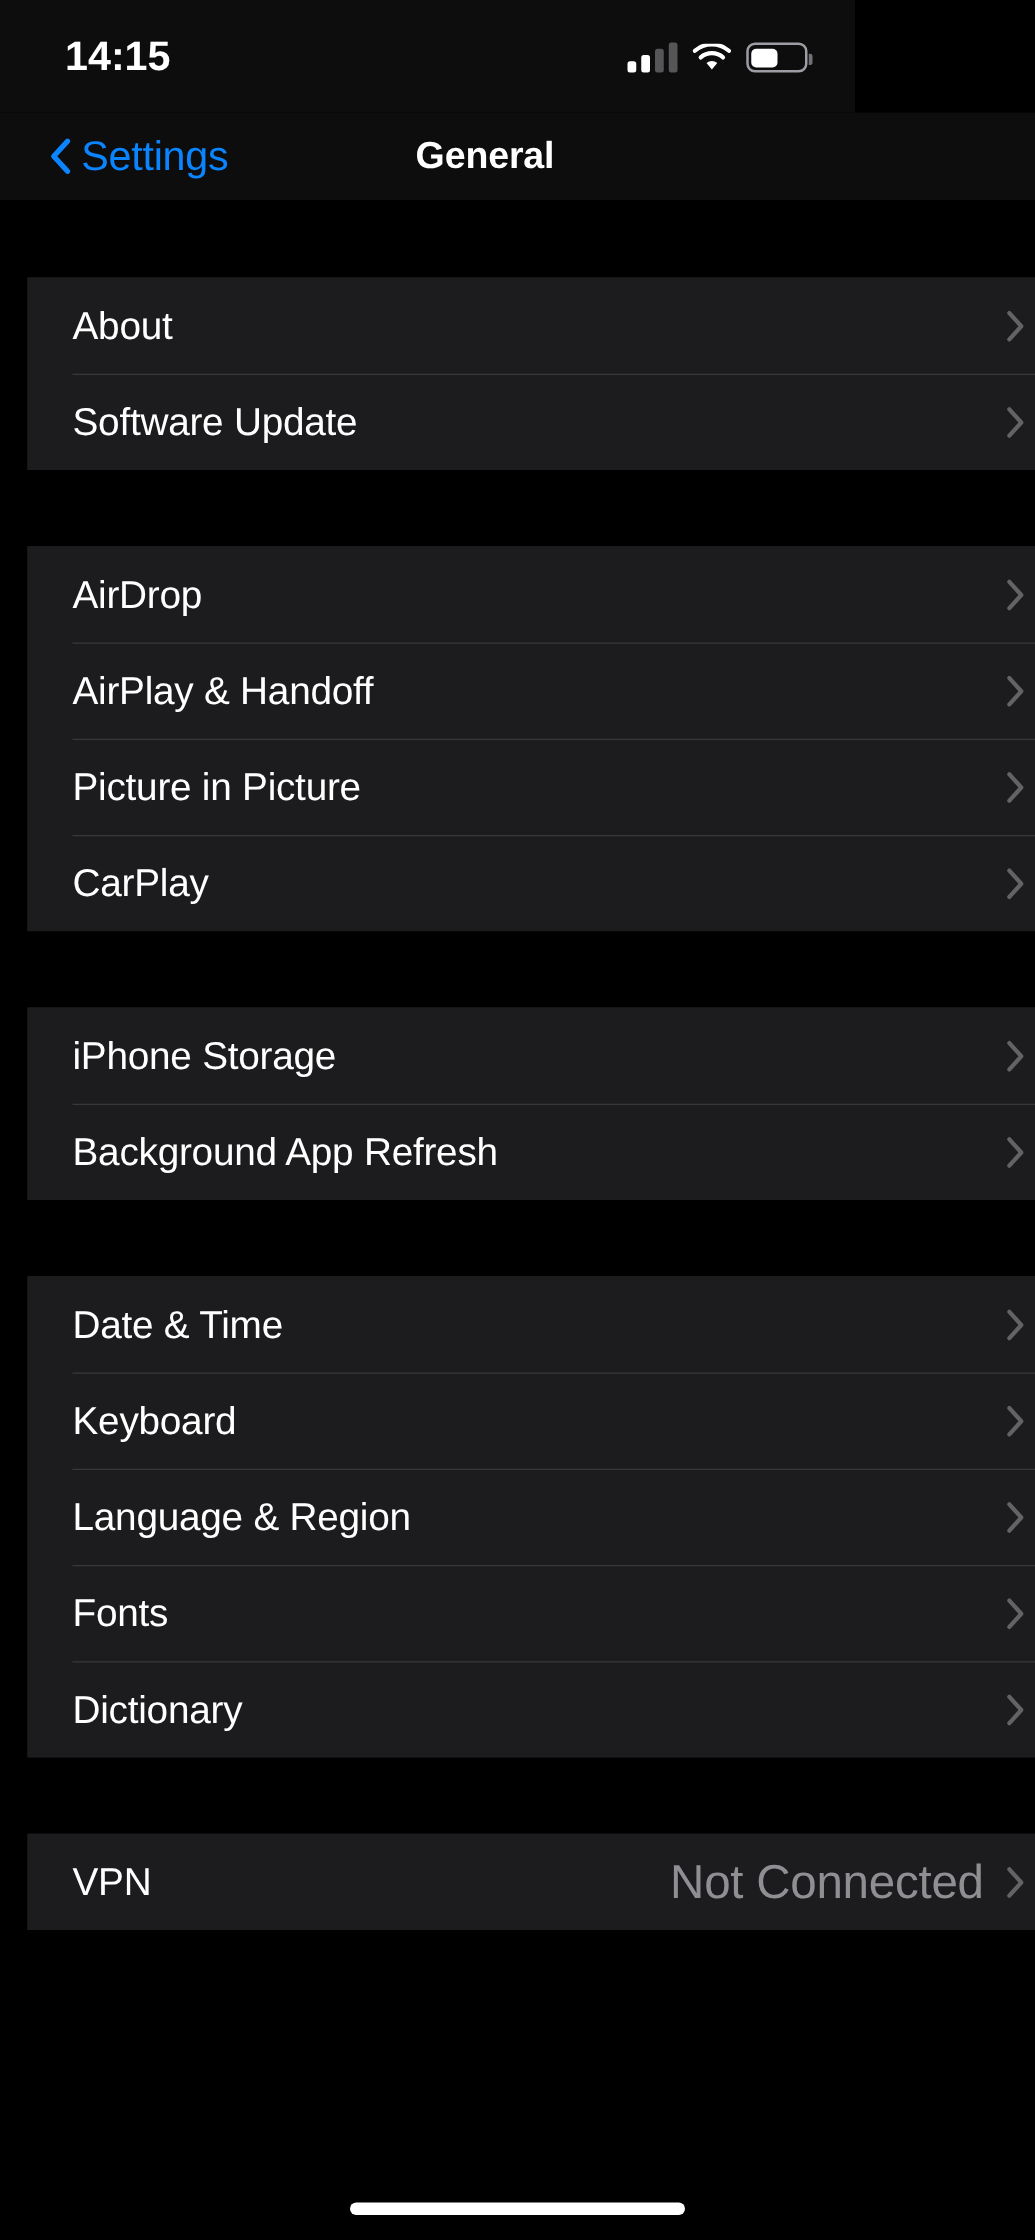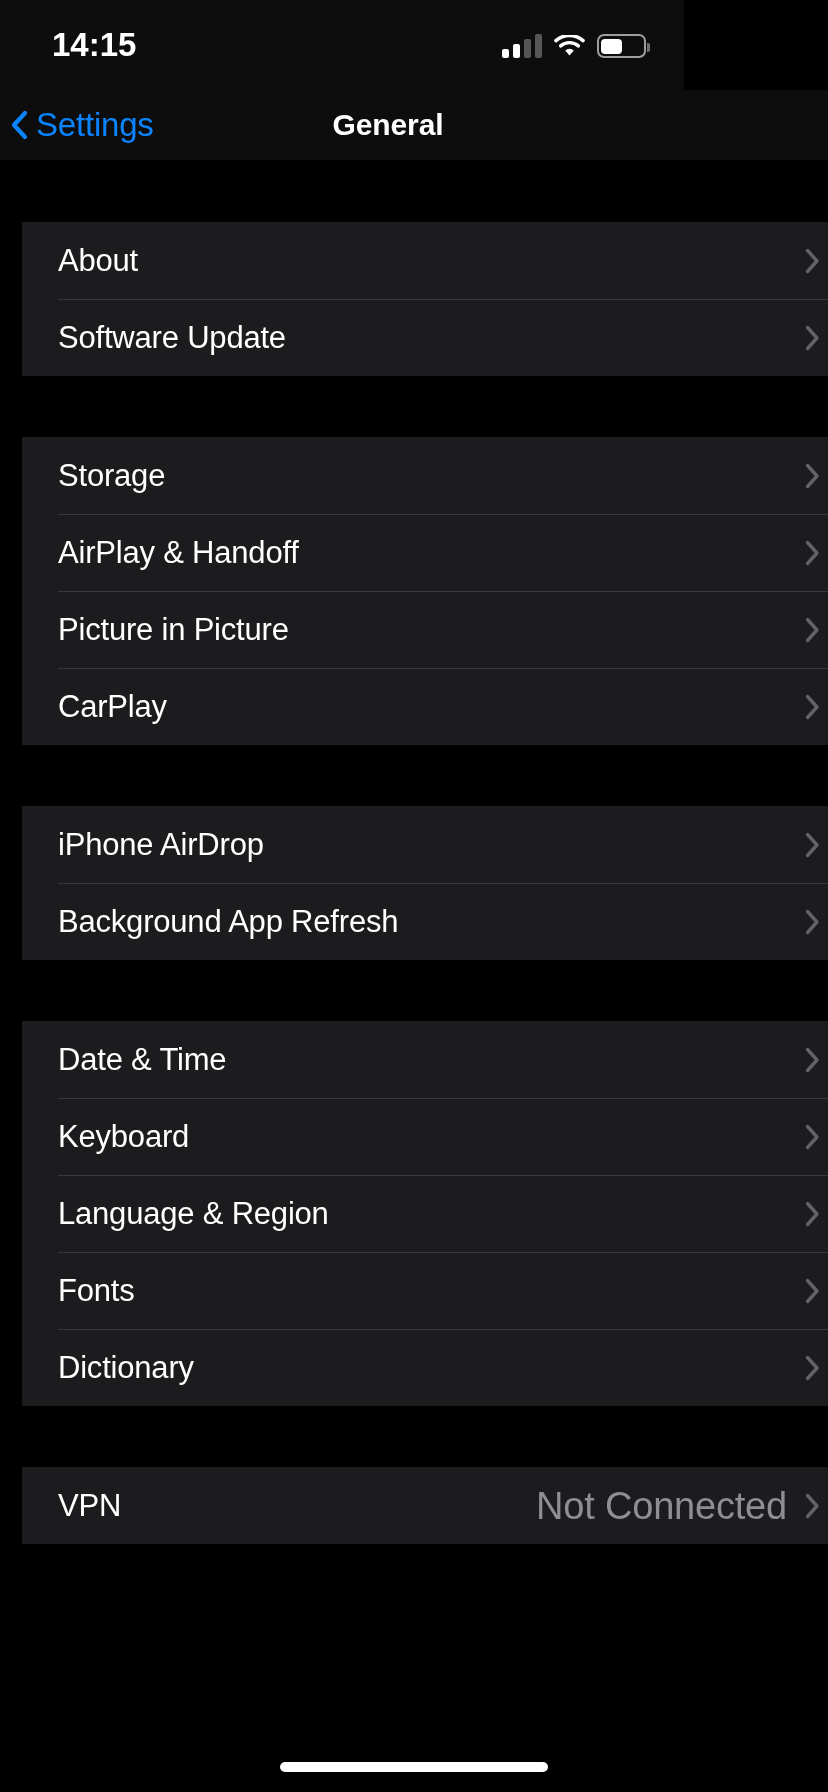--- a/index.html
+++ b/index.html
@@ -54,21 +54,21 @@
     background: #FFFFFF; width: 21px;
   }
 
   
   .nav-bar {
     position:absolute; top:90px; left:0;
     width:828px; height:70px;
     background:#0D0D0D;
   }
   .nav-back {
-    position:absolute; left:10px; top:0; height:70px;
+    position:absolute; left:39px; top:0; height:70px;
     display:flex; align-items:center; gap:8px;
     cursor:pointer;
   }
   .nav-back .chev-l { width:18px; height:30px; display:block; }
   .nav-back-label {
     font-size: 33px; color:#0A84FF; line-height:36px;
     letter-spacing:-0.2px;
   }
   .nav-title {
     position:absolute; left:0; top:0; width:776px; height:70px;
@@ -169,21 +169,21 @@
           <span class="row-label">Software Update</span>
           <span class="row-spacer"></span>
           <span class="row-chev"><svg width="15" height="26" viewBox="0 0 15 26">
               <path d="M2.5 2.5 L12 13 L2.5 23.5" stroke="#636366" stroke-width="3.4" fill="none" stroke-linecap="round" stroke-linejoin="round"></path>
             </svg></span>
         </div>
       </div>
       <div class="gap" style="height: 61px;"></div>
       <div class="group">
         <div class="row">
-          <span class="row-label">Storage</span>
+          <span class="row-label">AirDrop</span>
           <span class="row-spacer"></span>
           <span class="row-chev"><svg width="15" height="26" viewBox="0 0 15 26">
               <path d="M2.5 2.5 L12 13 L2.5 23.5" stroke="#636366" stroke-width="3.4" fill="none" stroke-linecap="round" stroke-linejoin="round"></path>
             </svg></span>
         </div>
         <div class="row">
           <span class="row-label">AirPlay &amp; Handoff</span>
           <span class="row-spacer"></span>
           <span class="row-chev"><svg width="15" height="26" viewBox="0 0 15 26">
               <path d="M2.5 2.5 L12 13 L2.5 23.5" stroke="#636366" stroke-width="3.4" fill="none" stroke-linecap="round" stroke-linejoin="round"></path>
@@ -200,21 +200,21 @@
           <span class="row-label">CarPlay</span>
           <span class="row-spacer"></span>
           <span class="row-chev"><svg width="15" height="26" viewBox="0 0 15 26">
               <path d="M2.5 2.5 L12 13 L2.5 23.5" stroke="#636366" stroke-width="3.4" fill="none" stroke-linecap="round" stroke-linejoin="round"></path>
             </svg></span>
         </div>
       </div>
       <div class="gap" style="height: 61px;"></div>
       <div class="group">
         <div class="row">
-          <span class="row-label">iPhone AirDrop</span>
+          <span class="row-label">iPhone Storage</span>
           <span class="row-spacer"></span>
           <span class="row-chev"><svg width="15" height="26" viewBox="0 0 15 26">
               <path d="M2.5 2.5 L12 13 L2.5 23.5" stroke="#636366" stroke-width="3.4" fill="none" stroke-linecap="round" stroke-linejoin="round"></path>
             </svg></span>
         </div>
         <div class="row">
           <span class="row-label">Background App Refresh</span>
           <span class="row-spacer"></span>
           <span class="row-chev"><svg width="15" height="26" viewBox="0 0 15 26">
               <path d="M2.5 2.5 L12 13 L2.5 23.5" stroke="#636366" stroke-width="3.4" fill="none" stroke-linecap="round" stroke-linejoin="round"></path>

